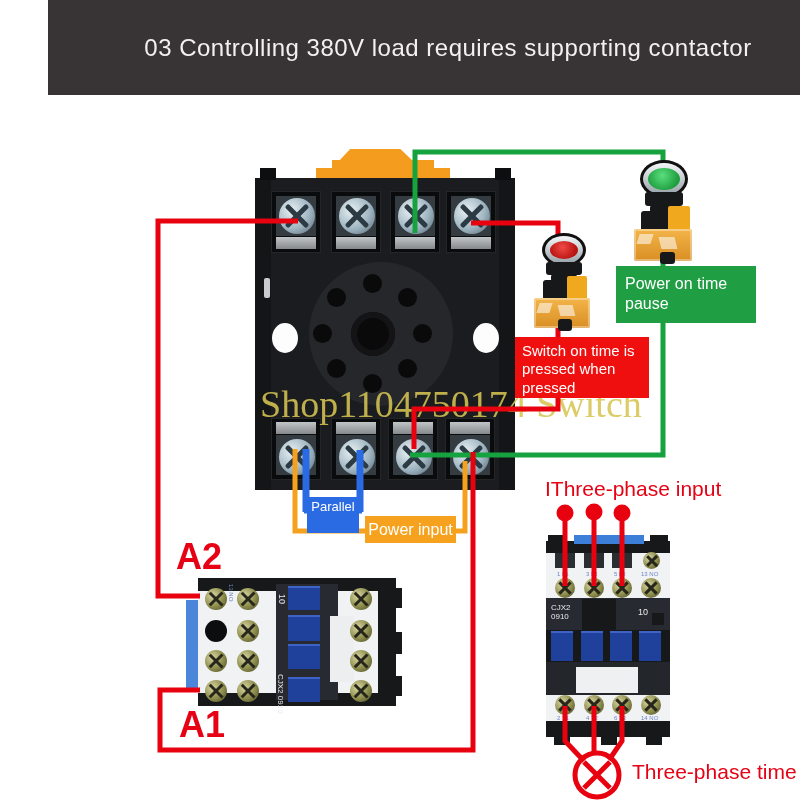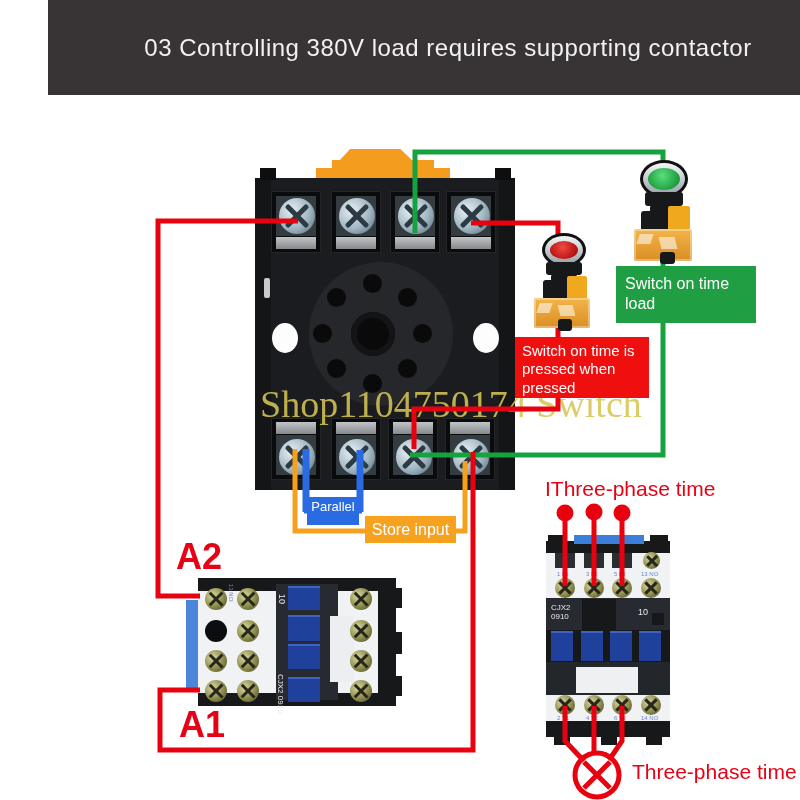--- a/index.html
+++ b/index.html
@@ -376,23 +376,23 @@
     <div class="abs pb-dark" style="left:19px;top:43px;width:26px;height:8px;"></div>
     <div class="abs pb-dark" style="left:11px;top:49px;width:42px;height:20px;"></div>
     <div class="abs pb-latch" style="left:35px;top:45px;width:20px;height:25px;"></div>
     <div class="abs pb-block" style="left:2px;top:67px;width:56px;height:30px;">
       <div class="pb-win" style="left:4px;top:5px;width:13px;height:10px;transform:skewX(-18deg);"></div>
       <div class="pb-win" style="left:25px;top:7px;width:15px;height:11px;transform:skewX(14deg);"></div>
     </div>
     <div class="abs pb-dark" style="left:26px;top:88px;width:14px;height:12px;"></div>
   </div>
 
-  <div class="abs box green" style="left:568px;top:266px;width:140px;height:57px;">Switch on time load</div>
+  <div class="abs box green" style="left:568px;top:266px;width:140px;height:57px;">Power on time pause</div>
   <div class="abs box red" style="left:467px;top:337px;width:134px;height:61px;">Switch on time is pressed when pressed</div>
-  <div class="abs box blue" style="left:259px;top:497px;width:52px;height:28px;">Parallel</div>
-  <div class="abs box orange" style="left:317px;top:516px;width:91px;height:27px;">Store input</div>
+  <div class="abs box blue" style="left:259px;top:497px;width:52px;height:36px;">Parallel</div>
+  <div class="abs box orange" style="left:317px;top:516px;width:91px;height:27px;">Power input</div>
 
   <div class="abs rtext coil" style="left:128px;top:536px;">A2</div>
   <div class="abs rtext coil" style="left:131px;top:704px;">A1</div>
-  <div class="abs rtext phase" style="left:497px;top:477px;">IThree-phase time</div>
+  <div class="abs rtext phase" style="left:497px;top:477px;">IThree-phase input</div>
   <div class="abs rtext phase" style="left:584px;top:760px;">Three-phase time</div>
 
 </div>
 
 </body></html>

